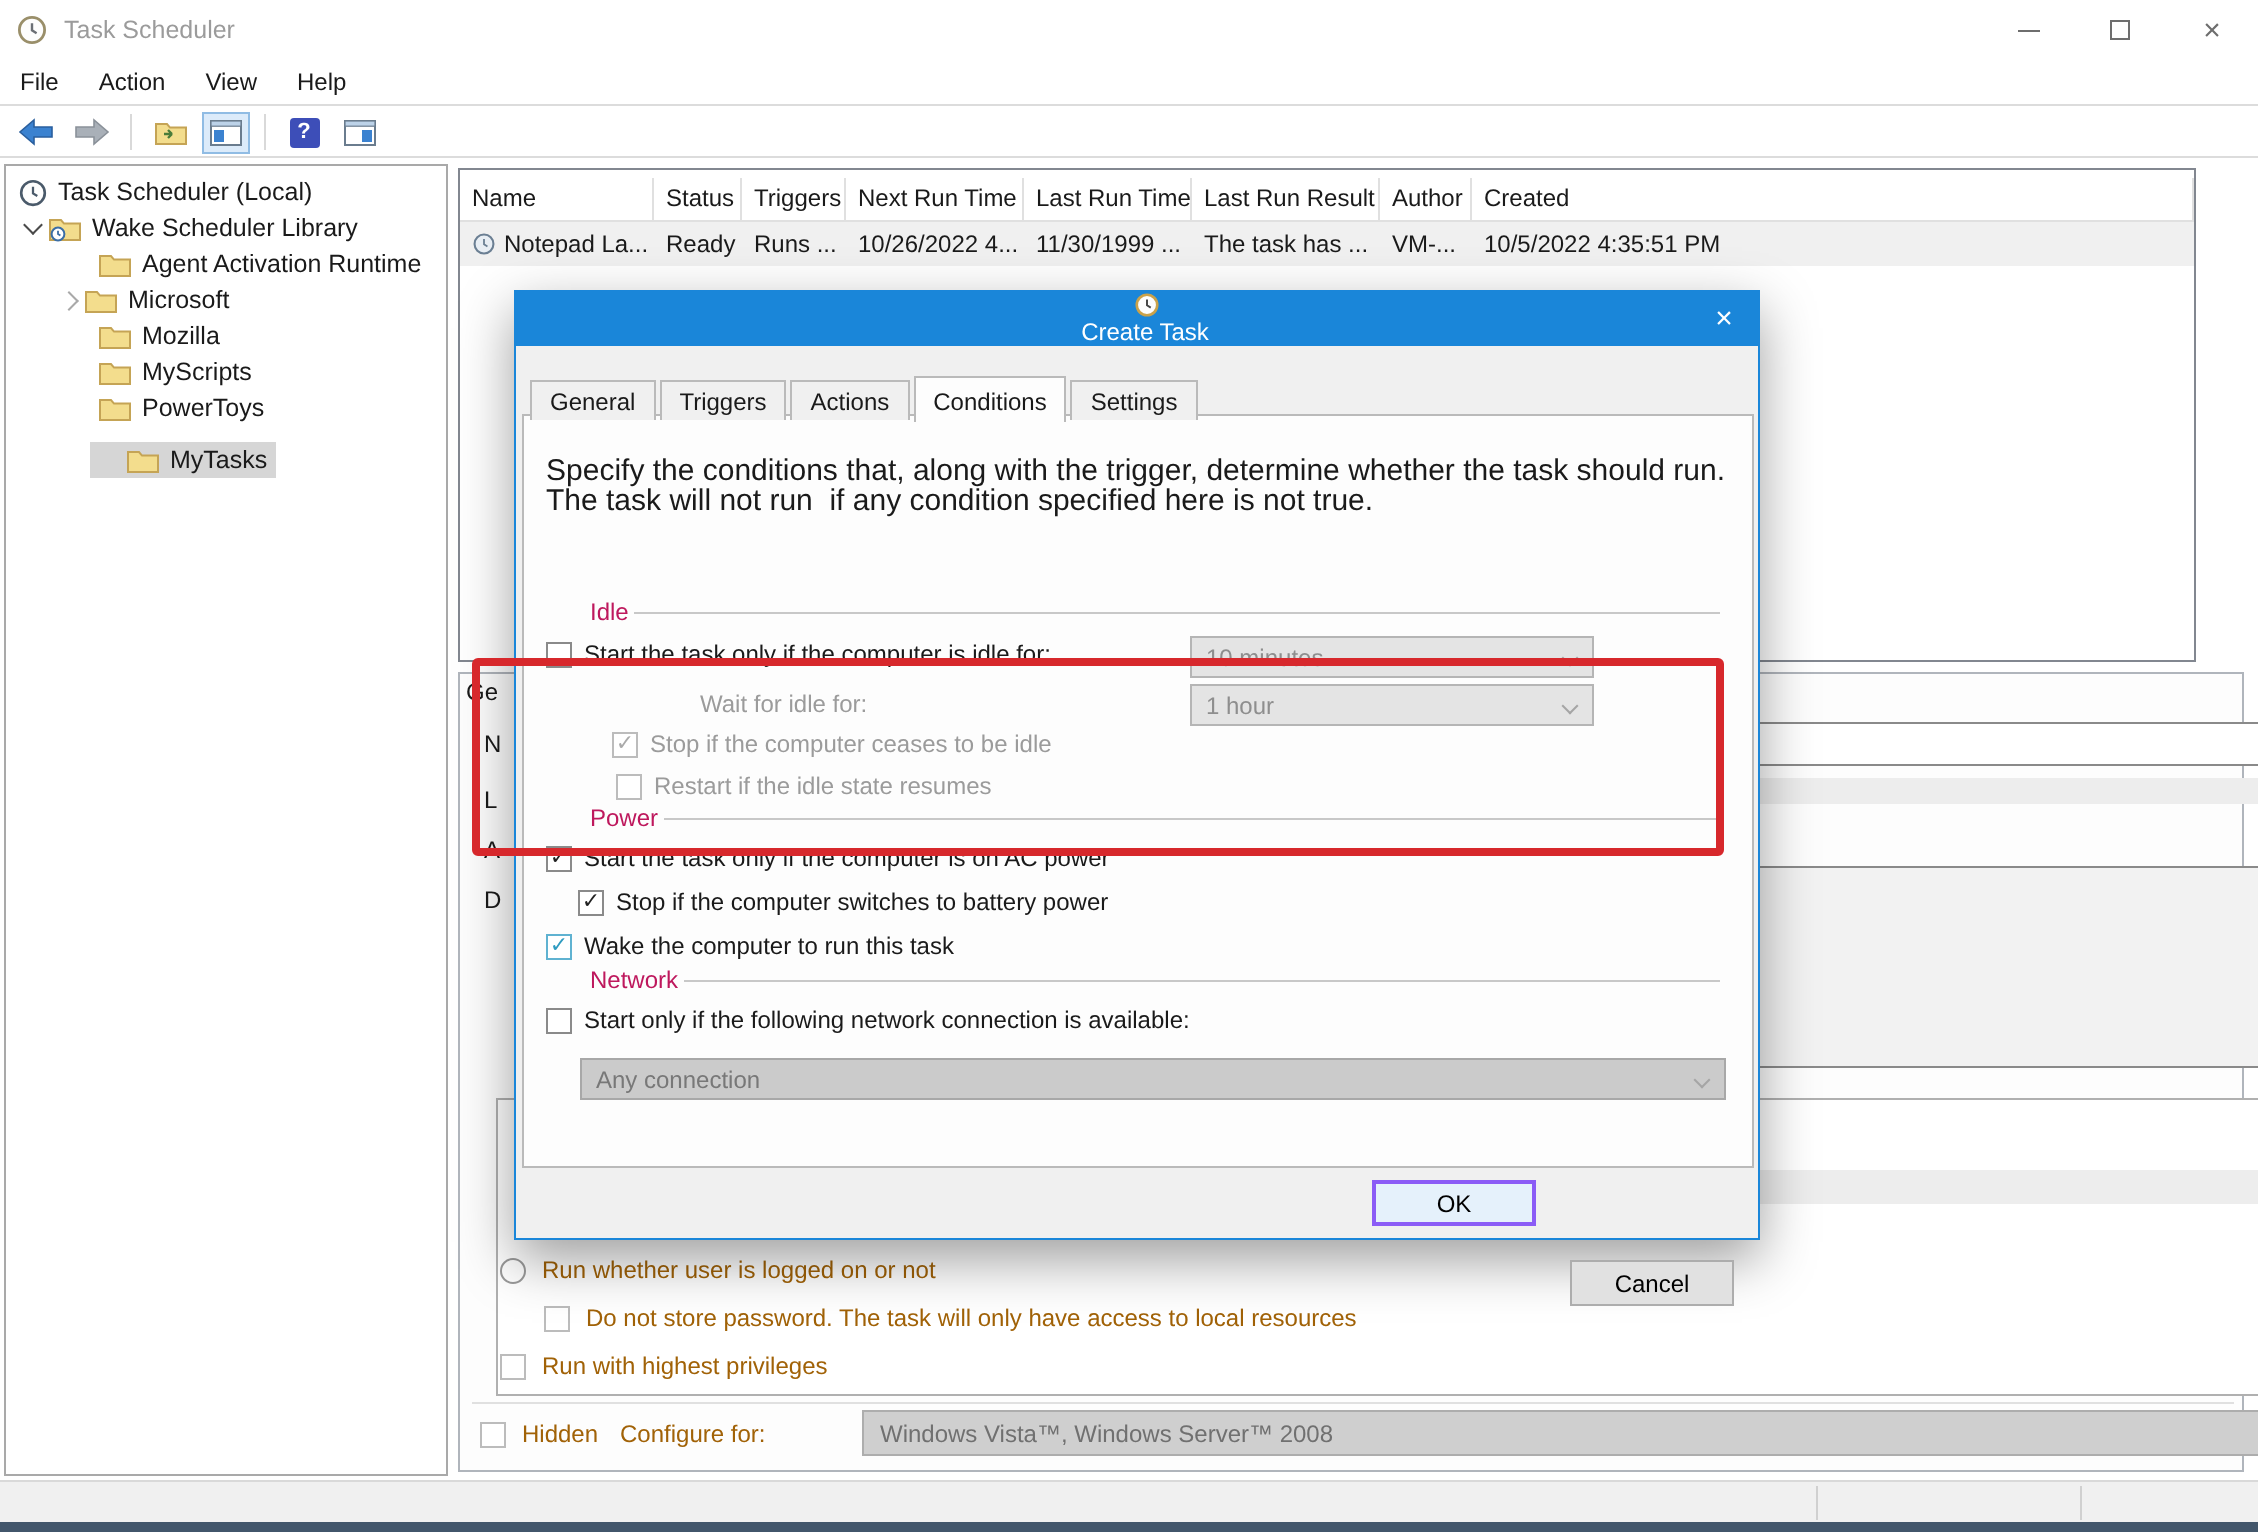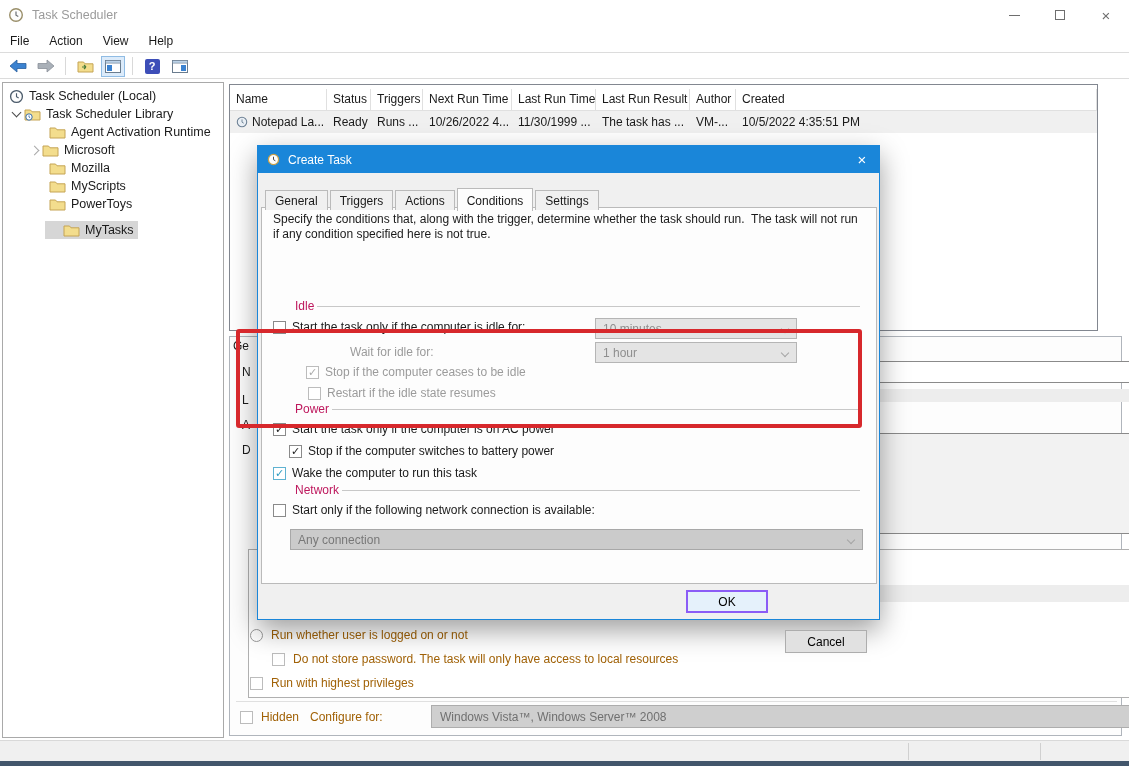--- a/index.html
+++ b/index.html
@@ -53,28 +53,28 @@
   .chev { width:6px; height:6px; border-right:1.4px solid #8a8a8a; border-bottom:1.4px solid #8a8a8a; transform:rotate(45deg); }
   .sep-line { position:absolute; height:1px; background:#e0e0e0; }
 
   
   .statusbar { position:absolute; left:0; top:740px; width:1129px; height:21px; background:#f0f0f0; border-top:1px solid #d9d9d9; }
   .status-div { position:absolute; top:2px; width:1px; height:17px; background:#d0d0d0; }
   .bottom-edge { position:absolute; left:0; top:761px; width:1129px; height:5px; background:#42566b; }
 
   
   .dialog { position:absolute; left:257px; top:145px; width:623px; height:475px; background:#f0f0f0; border:1px solid #1a86d9; box-shadow:0 10px 26px rgba(0,0,0,.38); z-index:10; }
-  .dlg-titlebar { position:absolute; left:0; top:0; width:100%; height:27px; background:#1a86d9; display:flex; align-items:center; color:#fff; }
+  .dlg-titlebar { position:absolute; left:0; top:0; width:100%; height:27px; background:#1a86d9; display:flex; align-items:center; color:#fff;flex-direction:column; }
   .dlg-title { margin-left:8px; font-size:12px; color:#fff; }
   .dlg-close { position:absolute; right:0; top:0; width:34px; height:27px; display:flex; align-items:center; justify-content:center; color:#fff; font-size:15px; }
   .tabstrip { position:absolute; left:7px; top:41px; display:flex; align-items:flex-end; z-index:3; }
   .tab { background:#f0f0f0; border:1px solid #bababa; border-bottom:none; padding:3px 9px 4px 9px; font-size:12px; margin-right:2px; height:20px; }
   .tab.active { background:#fdfdfd; height:23px; padding-top:5px; position:relative; top:1px; }
   .tabpage { position:absolute; left:3px; top:61px; width:616px; height:377px; background:#fdfdfd; border:1px solid #bababa; z-index:2; }
-  .dlg-desc { position:absolute; left:11px; top:4px; width:596px; font-size:12px; color:#1a1a1a; white-space:pre-wrap; line-height:15px; }
+  .dlg-desc { position:absolute; left:11px; top:20px; width:596px; font-size:15px; color:#1a1a1a; white-space:pre-wrap; line-height:15px; }
   .group-label { position:absolute; font-size:12px; color:#be185d; background:#fdfdfd; padding:0 3px; z-index:2;margin-left:15px; }
   .group-rule { position:absolute; height:1px; background:#c8c8c8; }
   .dlg-row { position:absolute; display:flex; align-items:center; gap:6px; font-size:12px; color:#1a1a1a; white-space:nowrap; }
   .dis-text { color:#9b9b9b; }
   .cb.teal { border-color:#5fb2d1; color:#2e9bc0; }
   .combo-dis { position:absolute; height:21px; background:#e4e4e4; border:1px solid #b5b5b5; color:#8e8e8e; font-size:12px; display:flex; align-items:center; padding-left:7px; }
   .combo-dis .chev { position:absolute; right:8px; top:7px; border-color:#a5a5a5; }
   .combo-net { background:#cbcbcb; border-color:#a8a8a8; color:#787878; }
   .dlg-footer-btn { position:absolute; width:82px; height:23px; background:#e1e1e1; border:1px solid #adadad; font-size:12px; display:flex; align-items:center; justify-content:center; }
   .dlg-footer-btn.default { border:2px solid #8b5cf6; background:#e5f1fb; }
@@ -163,21 +163,21 @@
         </svg>
       <span class="tree-label">Task Scheduler (Local)</span>
     </div>
     <div class="tree-row" style="left:10px; top:22px;">
       <span class="chev-down"></span>
       <svg width="17" height="13" viewBox="0 0 17 13">
           <path d="M1 2 h5.5 l1.5 1.8 H16 V12 H1 Z" fill="#f3dd8d" stroke="#c5a455" stroke-width="1"></path>
           <circle cx="5" cy="9" r="3.2" fill="#fff" stroke="#3b6ea5" stroke-width="1"></circle>
           <path d="M5 7.4V9l1.2.8" stroke="#3b6ea5" stroke-width="0.9" fill="none"></path>
         </svg>
-      <span class="tree-label">Task Scheduler Library</span>
+      <span class="tree-label">Wake Scheduler Library</span>
     </div>
     <div class="tree-row" style="left:46px; top:40px;">
       <svg width="17" height="13" viewBox="0 0 17 13">
           <path d="M1 2 h5.5 l1.5 1.8 H16 V12 H1 Z" fill="#f3dd8d" stroke="#c5a455" stroke-width="1"></path>
         </svg>
       <span class="tree-label">Agent Activation Runtime</span>
     </div>
     <div class="tree-row" style="left:28px; top:58px;">
       <span class="chev-right"></span>
       <svg width="17" height="13" viewBox="0 0 17 13">

